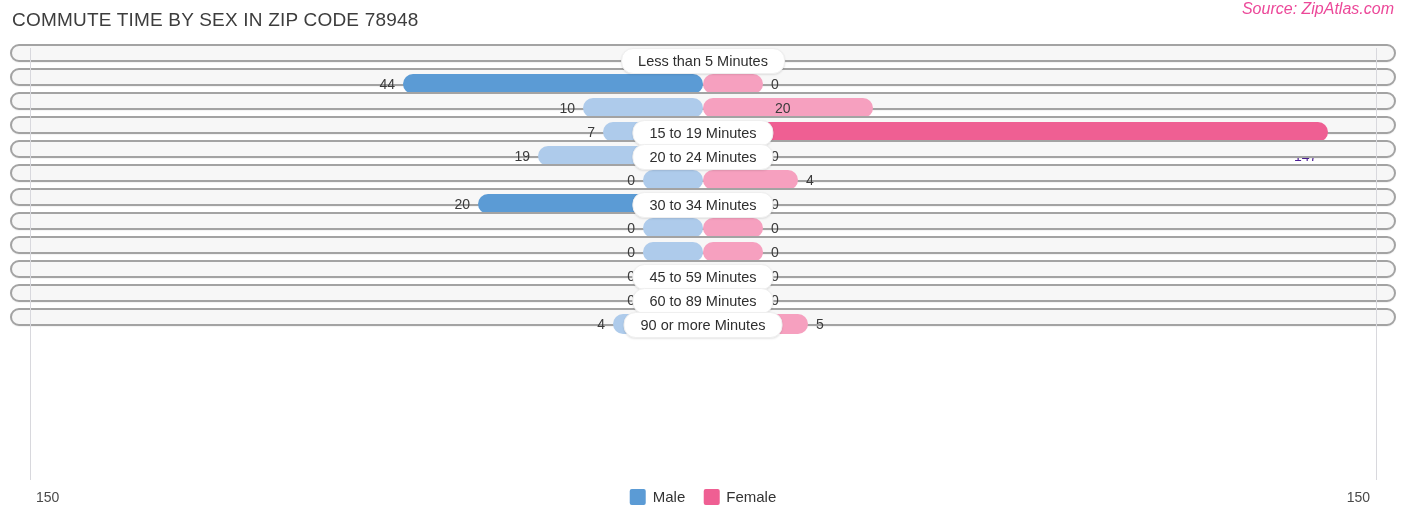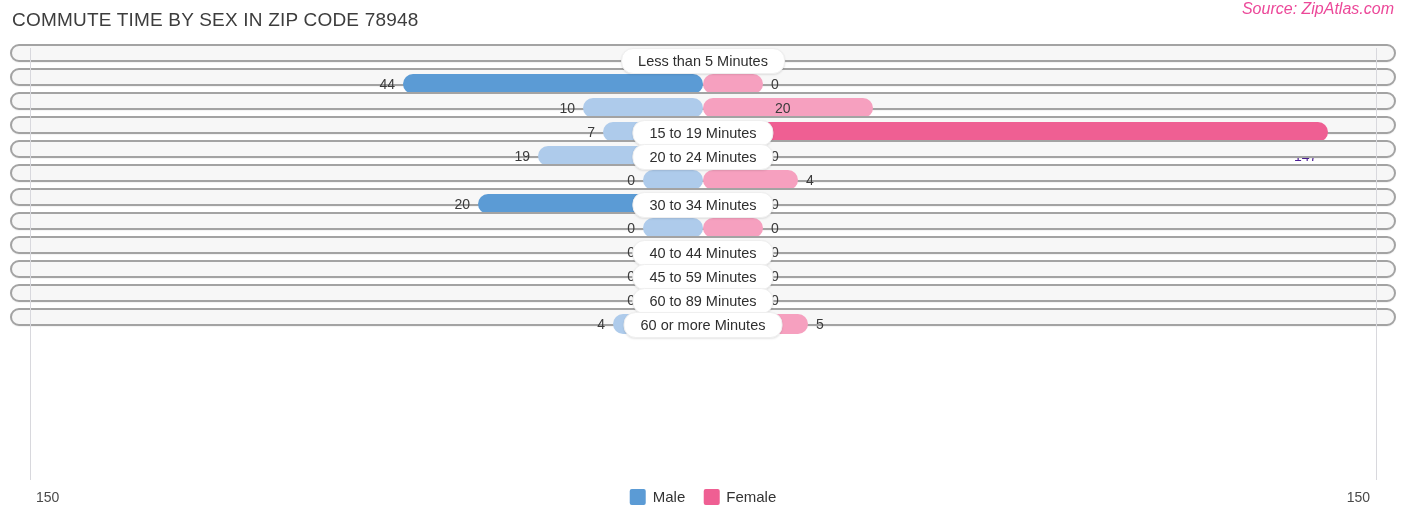--- a/index.html
+++ b/index.html
@@ -254,21 +254,20 @@
           <div class="bar-value male" style="margin-right: 68px;">0</div>
           <div class="bar-value female" style="margin-left: 68px;">0</div>
         </div>
       </div>
       <div class="row">
         <div class="bar-area">
           <div class="bar male" style="width: 60px; background: rgb(174, 203, 235);"></div>
           <div class="bar female" style="width: 60px; background: rgb(246, 160, 191);"></div>
           <div class="bar-value male" style="margin-right: 68px;">0</div>
           <div class="bar-value female" style="margin-left: 68px;">0</div>
-          <div class="center-label">40 to 44 Minutes</div>
         </div>
       </div>
       <div class="row">
         <div class="bar-area">
           <div class="bar male" style="width: 60px; background: rgb(174, 203, 235);"></div>
           <div class="bar female" style="width: 60px; background: rgb(246, 160, 191);"></div>
           <div class="bar-value male" style="margin-right: 68px;">0</div>
           <div class="bar-value female" style="margin-left: 68px;">0</div>
           <div class="center-label">45 to 59 Minutes</div>
         </div>
@@ -281,21 +280,21 @@
           <div class="bar-value female" style="margin-left: 68px;">0</div>
           <div class="center-label">60 to 89 Minutes</div>
         </div>
       </div>
       <div class="row">
         <div class="bar-area">
           <div class="bar male" style="width: 90px; background: rgb(174, 203, 235);"></div>
           <div class="bar female" style="width: 105px; background: rgb(246, 160, 191);"></div>
           <div class="bar-value male" style="margin-right: 98px;">4</div>
           <div class="bar-value female" style="margin-left: 113px;">5</div>
-          <div class="center-label">60 or more Minutes</div>
+          <div class="center-label">90 or more Minutes</div>
         </div>
       </div>
     </div>
 </div>
 
 <div class="footer">
   <div class="axis-tick left">150</div>
   <div class="axis-tick right">150</div>
   <div class="legend">
     <div class="legend-item">

